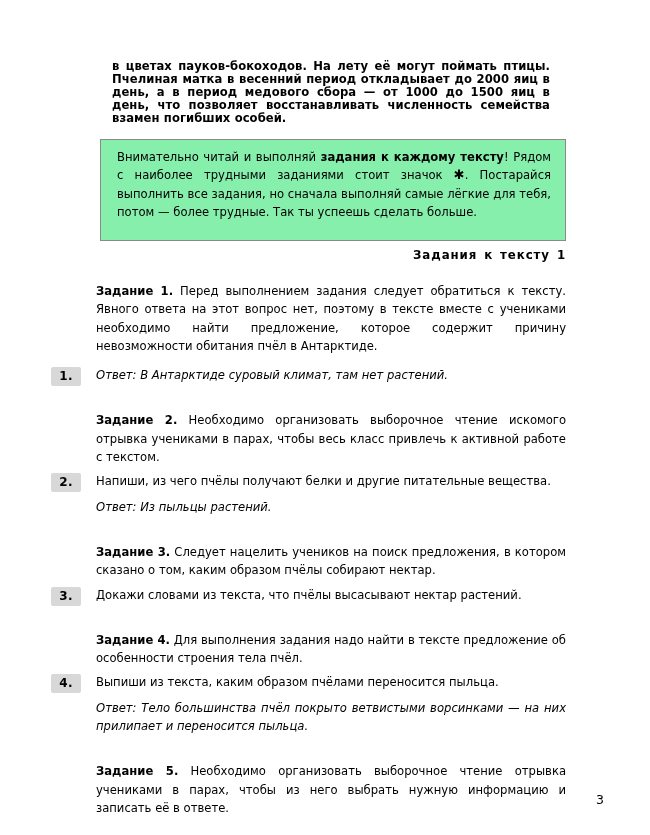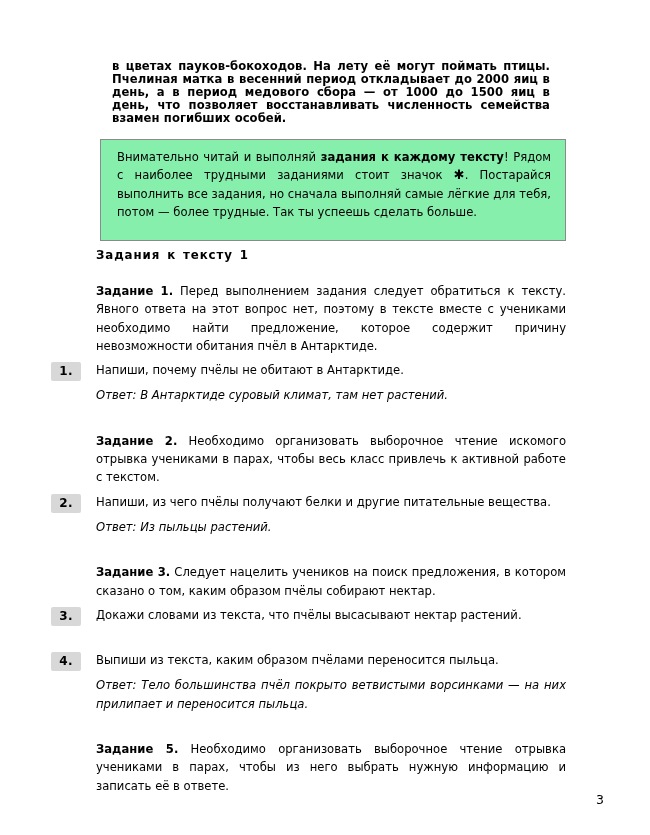--- a/index.html
+++ b/index.html
@@ -73,21 +73,21 @@
     font-size: 13px;
     line-height: 1;
   }
 
   
   .section-heading {
     position: absolute;
     left: 96px;
     top: 248px;
     width: 470px;
-    text-align: left;
+    text-align: right;
     font-size: 11.8px;
     font-weight: bold;
     letter-spacing: 0.9px;
     word-spacing: 2px;
   }
 
   
   .flow {
     position: absolute;
     left: 96px;
@@ -172,21 +172,20 @@
   </div>
 
   <div class="section-heading">Задания к тексту 1</div>
 
   <div class="flow">
 
     <div class="block">
       <p class="meta-para"><span class="lead">Задание 1.</span><span> Перед выполнением задания следует обратиться к тексту. Явного ответа на этот вопрос нет, поэтому в тексте вместе с учениками необходимо найти предложение, которое содержит причину невозможности обитания пчёл в Антарктиде.</span></p>
       <div class="task-row">
         <div class="num-badge">1.</div>
-        <p class="task-text">Напиши, почему пчёлы не обитают в Антарктиде.</p>
         <p class="answer-text">Ответ: В Антарктиде суровый климат, там нет растений.</p>
       </div>
     </div>
 
     <div class="gap-md"></div>
 
     <div class="block">
       <p class="meta-para"><span class="lead">Задание 2.</span><span> Необходимо организовать выборочное чтение искомого отрывка учениками в парах, чтобы весь класс привлечь к активной работе с текстом.</span></p>
       <div class="task-row">
         <div class="num-badge">2.</div>
@@ -201,20 +200,21 @@
       <p class="meta-para"><span class="lead">Задание 3.</span><span> Следует нацелить учеников на поиск предложения, в котором сказано о том, каким образом пчёлы собирают нектар.</span></p>
       <div class="task-row">
         <div class="num-badge">3.</div>
         <p class="task-text">Докажи словами из текста, что пчёлы высасывают нектар растений.</p>
       </div>
     </div>
 
     <div class="gap-md"></div>
 
     <div class="block">
+      <p class="meta-para"><span class="lead">Задание 4.</span><span> Для выполнения задания надо найти в тексте предложение об особенности строения тела пчёл.</span></p>
       <div class="task-row">
         <div class="num-badge">4.</div>
         <p class="task-text">Выпиши из текста, каким образом пчёлами переносится пыльца.</p>
         <p class="answer-text">Ответ: Тело большинства пчёл покрыто ветвистыми ворсинками — на них прилипает и переносится пыльца.</p>
       </div>
     </div>
 
     <div class="gap-md"></div>
 
     <div class="block">

